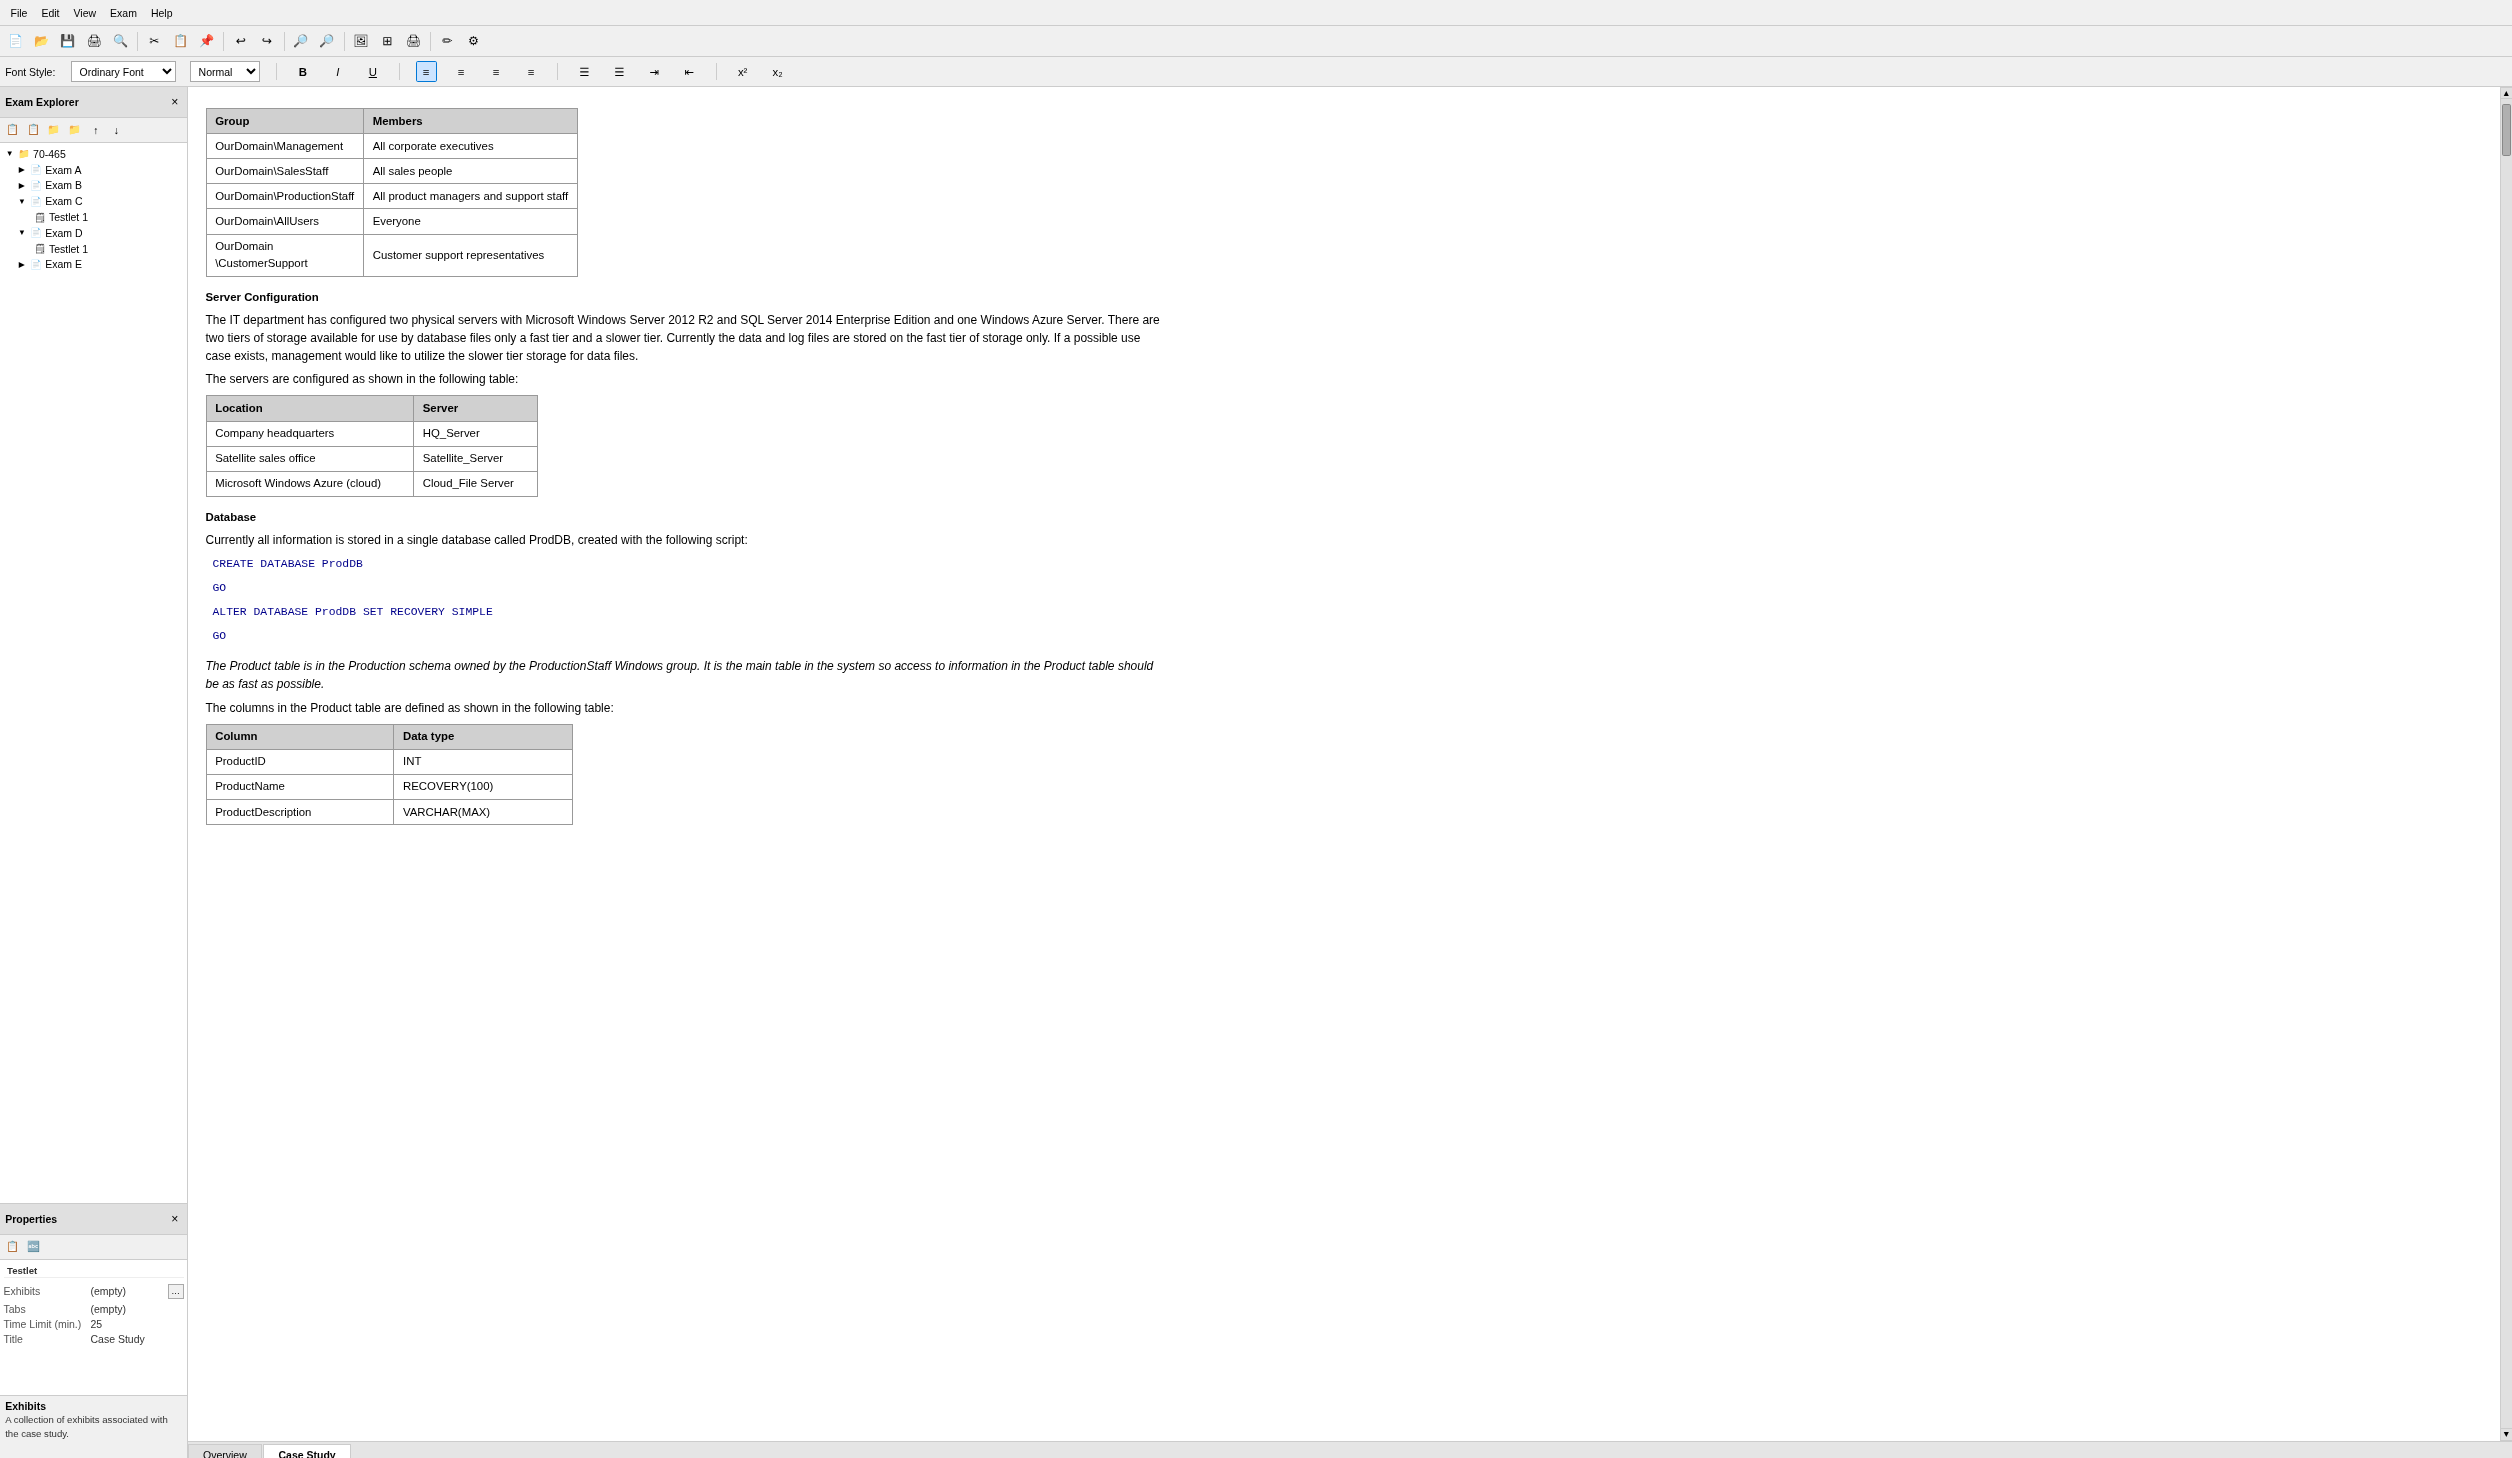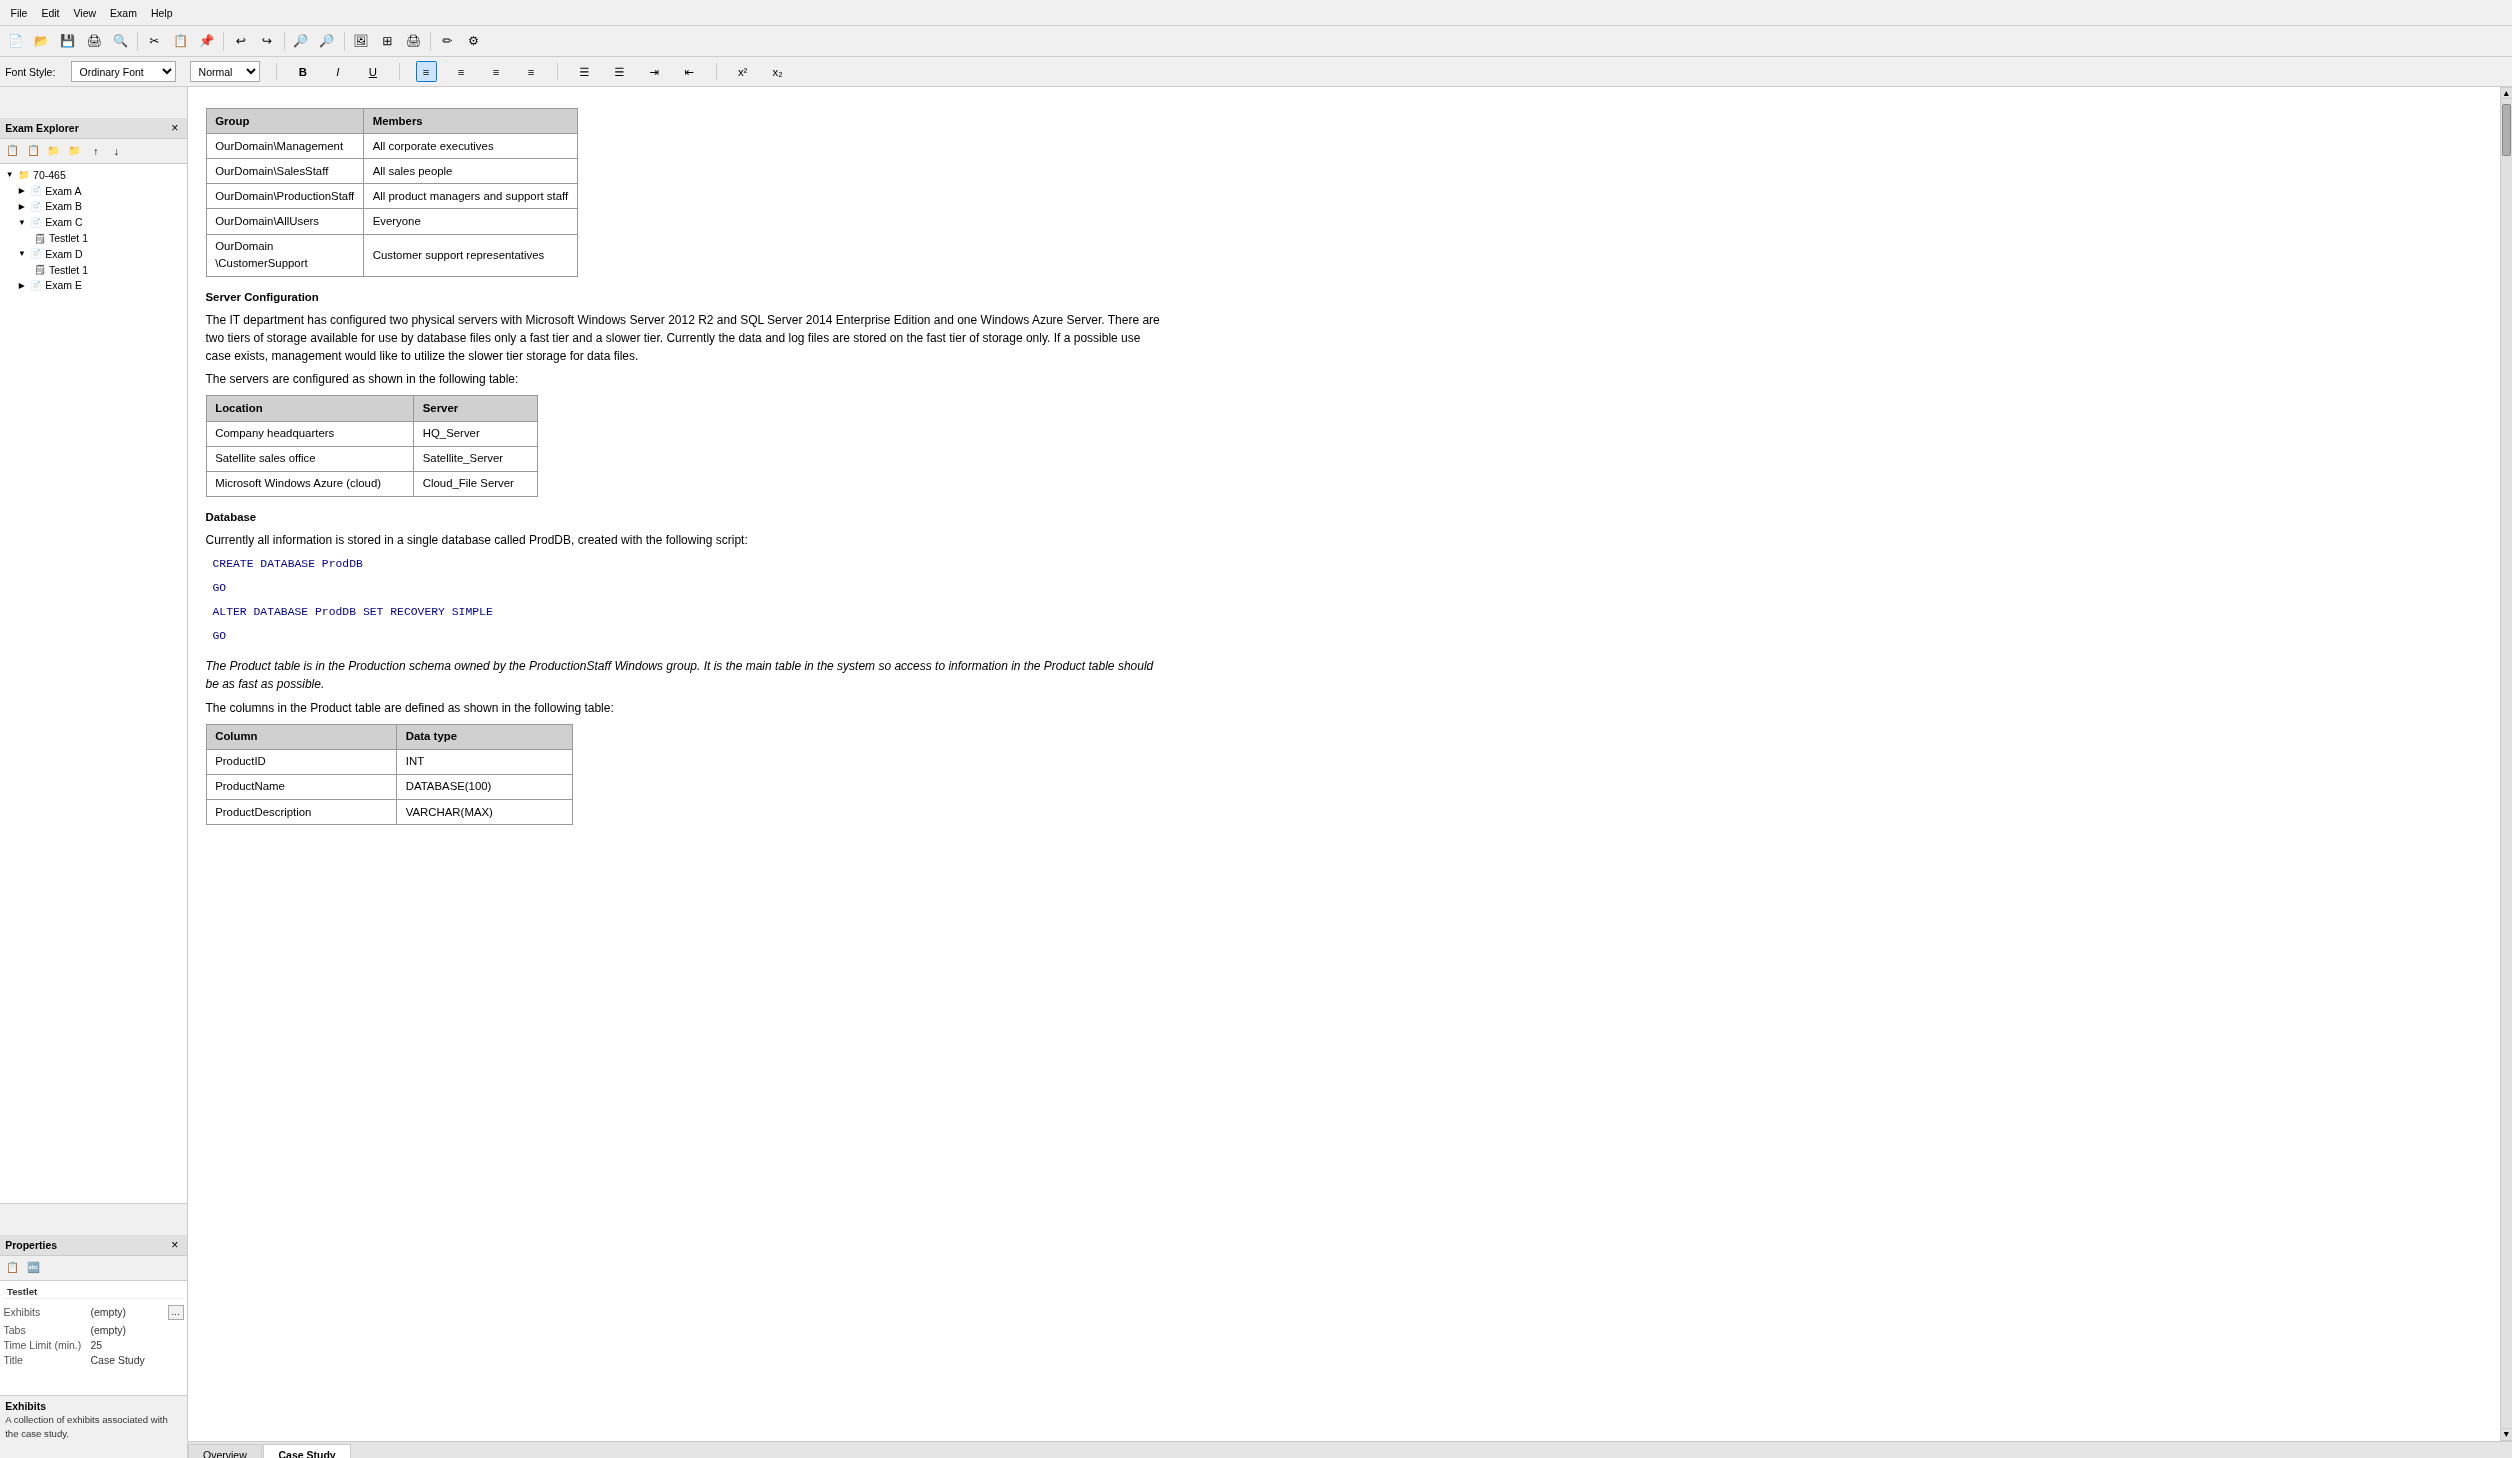--- a/index.html
+++ b/index.html
@@ -23,21 +23,21 @@
     .format-btn.active { border-color: #0078d7; background: #cce4ff; }
     .format-separator { width: 0.9px; height: 17.5px; background: #ccc; margin: 0 1.7px; }
 
     
     .main-layout { display: flex; height: calc(100vh - 80px); }
 
     
     .left-panel { width: 188px; display: flex; flex-direction: column; background: #f0f0f0; border-right: 0.9px solid #ccc; flex-shrink: 0; }
 
     
-    .panel-header { display: flex; align-items: center; justify-content: space-between; background: #e0e0e0; border-bottom: 0.9px solid #ccc; padding: 2.6px 5.2px; height: 21px; margin-top: 31px; }
+    .panel-header { display: flex; align-items: center; justify-content: space-between; background: #e0e0e0; border-bottom: 0.9px solid #ccc; padding: 2.6px 5.2px; height: 31px; }
     .panel-title { font-size: 10.5px; font-weight: bold; }
     .panel-close { cursor: pointer; font-size: 12.2px; width: 14px; height: 14px; display: flex; align-items: center; justify-content: center; }
     .panel-toolbar { display: flex; align-items: center; padding: 1.7px 3.5px; border-bottom: 0.9px solid #ccc; gap: 1.7px; height: 24.5px; }
     .panel-btn { width: 19px; height: 19px; border: 0.9px solid transparent; background: transparent; cursor: pointer; display: flex; align-items: center; justify-content: center; font-size: 10.5px; border-radius: 1.7px; }
 
     
     .tree-container { flex: 1; overflow-y: auto; background: white; padding: 3.5px 0; }
     .tree-item { display: flex; align-items: center; padding: 0.9px 0; cursor: pointer; user-select: none; }
     .tree-indent { display: inline-block; }
     .tree-expand { width: 12.2px; height: 12.2px; display: inline-flex; align-items: center; justify-content: center; font-size: 7.9px; cursor: pointer; }
@@ -349,21 +349,21 @@
                 <th>Data type</th>
               </tr>
             </thead>
             <tbody>
               <tr>
                 <td>ProductID</td>
                 <td>INT</td>
               </tr>
               <tr>
                 <td>ProductName</td>
-                <td>DATABASE(100)</td>
+                <td>RECOVERY(100)</td>
               </tr>
               <tr>
                 <td>ProductDescription</td>
                 <td>VARCHAR(MAX)</td>
               </tr>
             </tbody>
           </table>
 
         </div>
       </div>

